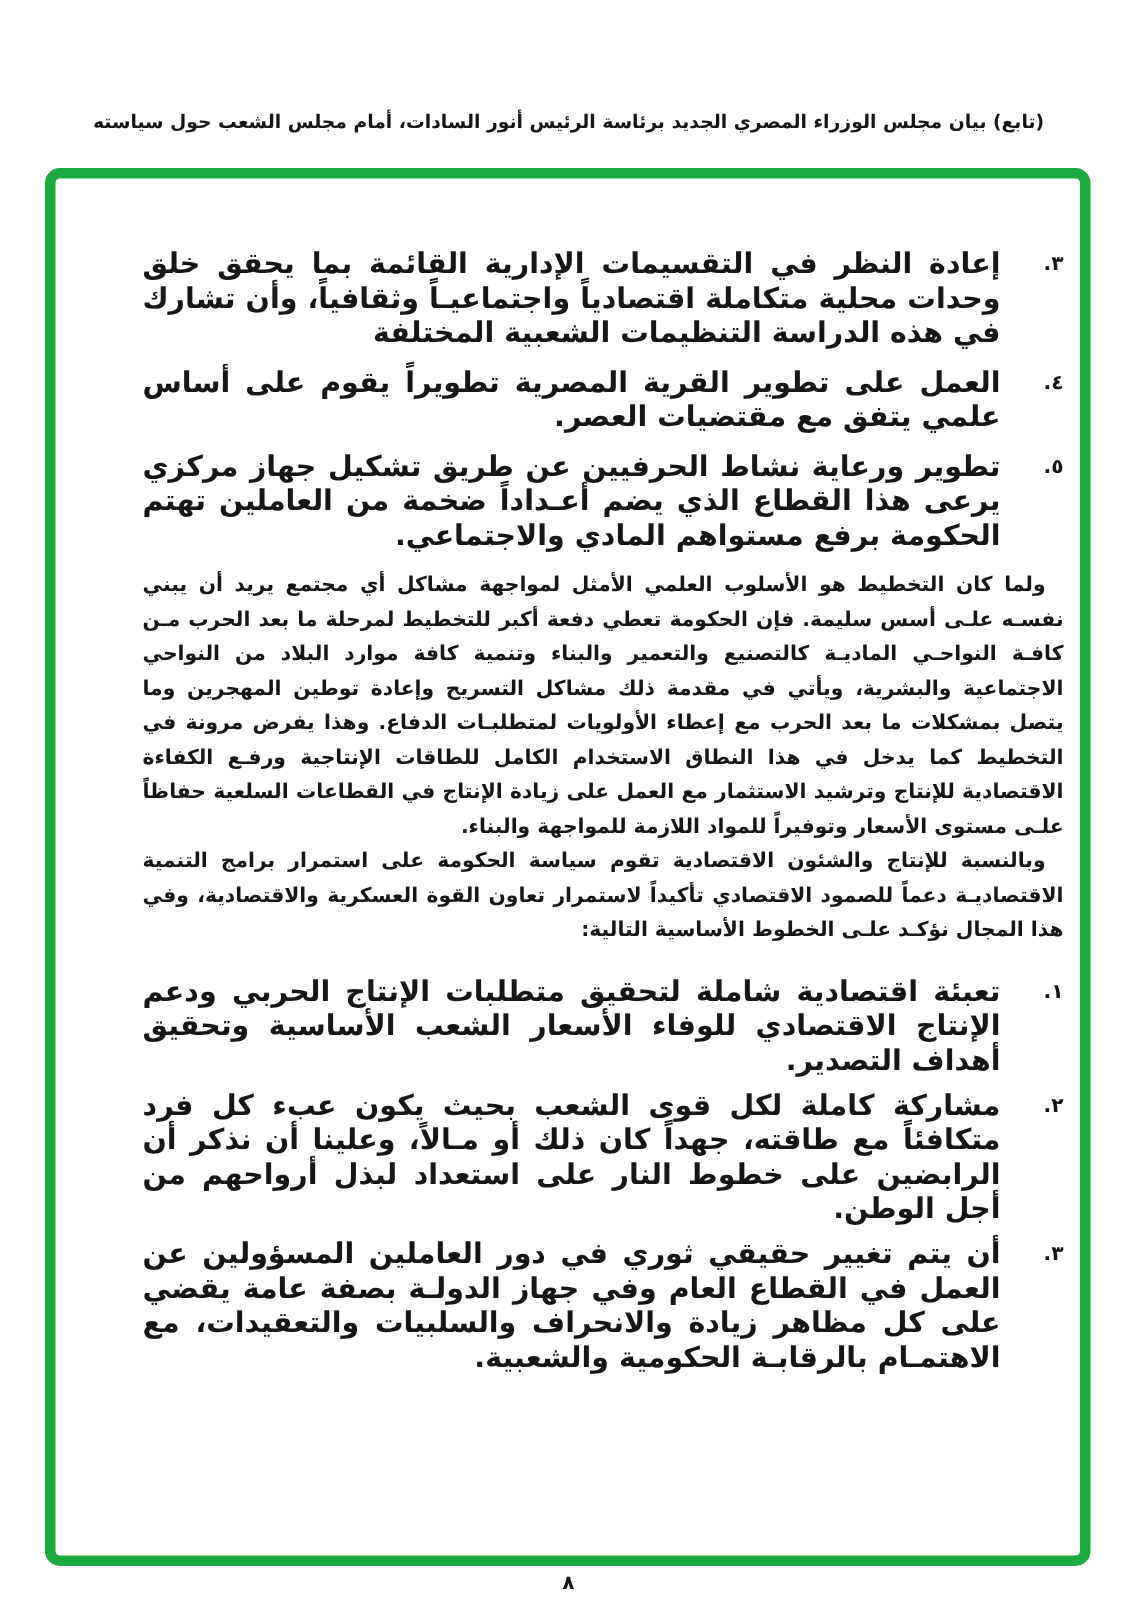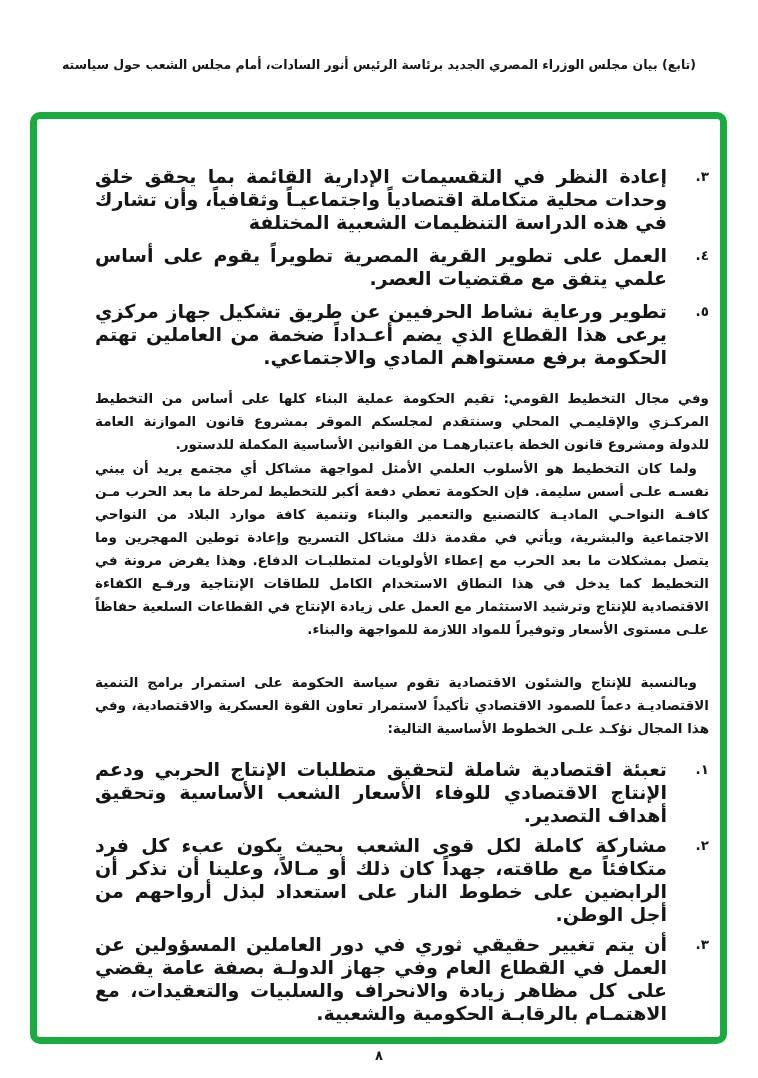--- a/index.html
+++ b/index.html
@@ -7,21 +7,21 @@
     position:relative;
     width:758px;height:1078px;
     background:#ffffff;
     font-family:"DejaVu Sans",sans-serif;
     font-weight:700;
     color:#161616;
     direction:rtl;
     overflow:hidden;
   }
   .doc-header{
-    position:absolute;top:56px;left:20px;right:20px;
+    position:absolute;top:72px;left:20px;right:20px;
     text-align:center;
     font-size:12.5px;
     line-height:18px;
   }
   .frame{
     position:absolute;top:112px;left:30px;
     width:697px;height:932px;
     box-sizing:border-box;
     border:7px solid #1aaa40;
     border-radius:10px;
@@ -42,21 +42,21 @@
     text-align-last:right;
   }
   .para{
     margin:0;
     font-size:13.5px;line-height:23px;
     text-align:justify;
     text-align-last:right;
   }
   .p1{margin-top:18px;}
   .p2{margin-top:1px;text-indent:12px;}
-  .p3{margin-top:30px;text-indent:12px;}
+  .p3{margin-top:0;text-indent:12px;}
   .list-b{margin-top:18px;}
   .list-b .num-item{margin-bottom:7px;}
   .page-number{
     position:absolute;top:1048px;left:0;right:0;
     text-align:center;
     font-size:13px;
   }
 </style>
 </head>
 <body>
@@ -76,21 +76,20 @@
         <li class="num-item">
           <span class="marker">٤.</span>
           <span class="itext">العمل على تطوير القرية المصرية تطويراً يقوم على أساس علمي يتفق مع مقتضيات العصر.</span>
         </li>
         <li class="num-item">
           <span class="marker">٥.</span>
           <span class="itext">تطوير ورعاية نشاط الحرفيين عن طريق تشكيل جهاز مركزي يرعى هذا القطاع الذي يضم أعـداداً ضخمة من العاملين تهتم الحكومة برفع مستواهم المادي والاجتماعي.</span>
         </li>
       </ol>
 
-      <p class="para p1">وفي مجال التخطيط القومي: تقيم الحكومة عملية البناء كلها على أساس من التخطيط المركـزي والإقليمـي المحلي وسنتقدم لمجلسكم الموقر بمشروع قانون الموازنة العامة للدولة ومشروع قانون الخطة باعتبارهمـا من القوانين الأساسية المكملة للدستور.</p>
       <p class="para p2">ولما كان التخطيط هو الأسلوب العلمي الأمثل لمواجهة مشاكل أي مجتمع يريد أن يبني نفسـه علـى أسس سليمة. فإن الحكومة تعطي دفعة أكبر للتخطيط لمرحلة ما بعد الحرب مـن كافـة النواحـي الماديـة كالتصنيع والتعمير والبناء وتنمية كافة موارد البلاد من النواحي الاجتماعية والبشرية، ويأتي في مقدمة ذلك مشاكل التسريح وإعادة توطين المهجرين وما يتصل بمشكلات ما بعد الحرب مع إعطاء الأولويات لمتطلبـات الدفاع. وهذا يفرض مرونة في التخطيط كما يدخل في هذا النطاق الاستخدام الكامل للطاقات الإنتاجية ورفـع الكفاءة الاقتصادية للإنتاج وترشيد الاستثمار مع العمل على زيادة الإنتاج في القطاعات السلعية حفاظاً علـى مستوى الأسعار وتوفيراً للمواد اللازمة للمواجهة والبناء.</p>
       <p class="para p3">وبالنسبة للإنتاج والشئون الاقتصادية تقوم سياسة الحكومة على استمرار برامج التنمية الاقتصاديـة دعماً للصمود الاقتصادي تأكيداً لاستمرار تعاون القوة العسكرية والاقتصادية، وفي هذا المجال نؤكـد علـى الخطوط الأساسية التالية:</p>
 
       <ol class="num-list list-b">
         <li class="num-item">
           <span class="marker">١.</span>
           <span class="itext">تعبئة اقتصادية شاملة لتحقيق متطلبات الإنتاج الحربي ودعم الإنتاج الاقتصادي للوفاء الأسعار الشعب الأساسية وتحقيق أهداف التصدير.</span>
         </li>
         <li class="num-item">
           <span class="marker">٢.</span>

